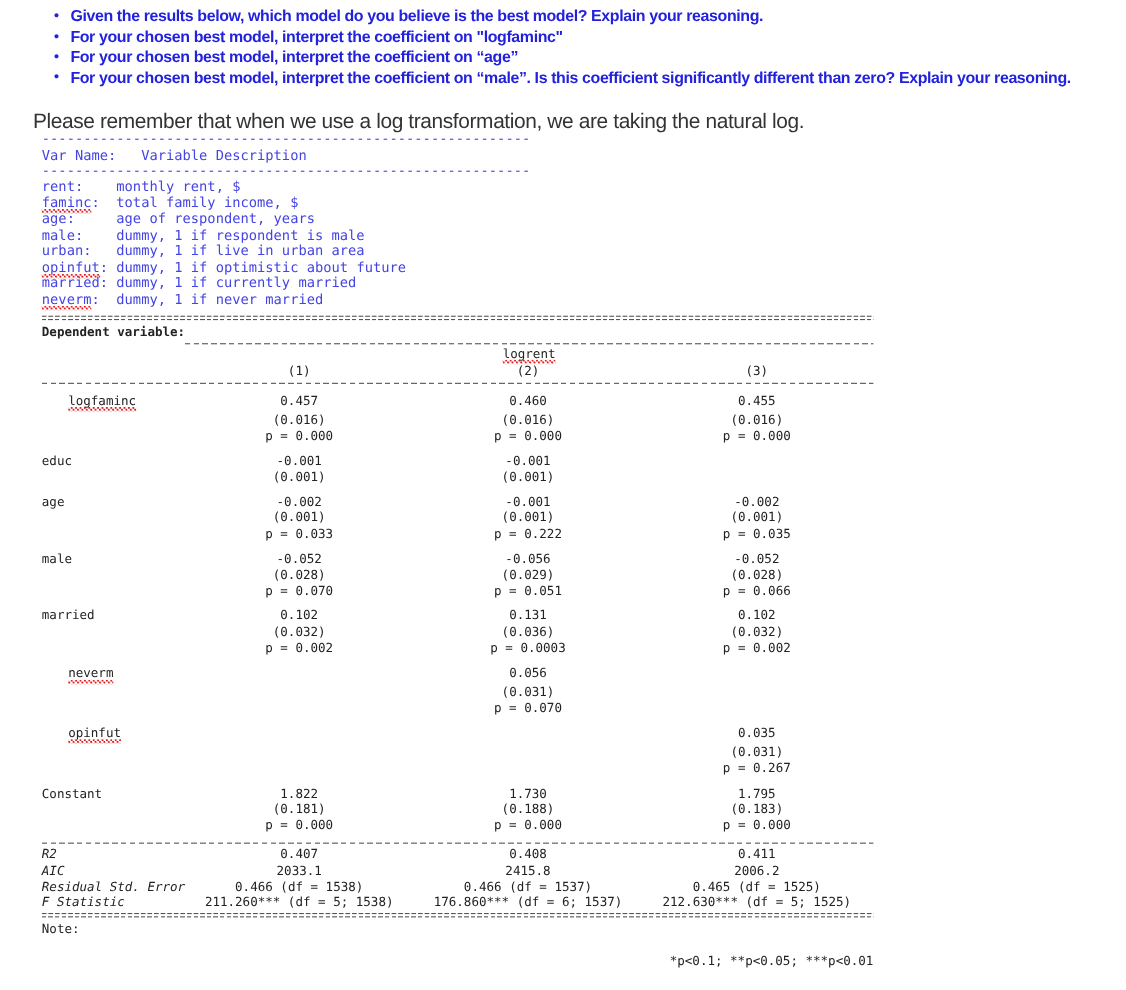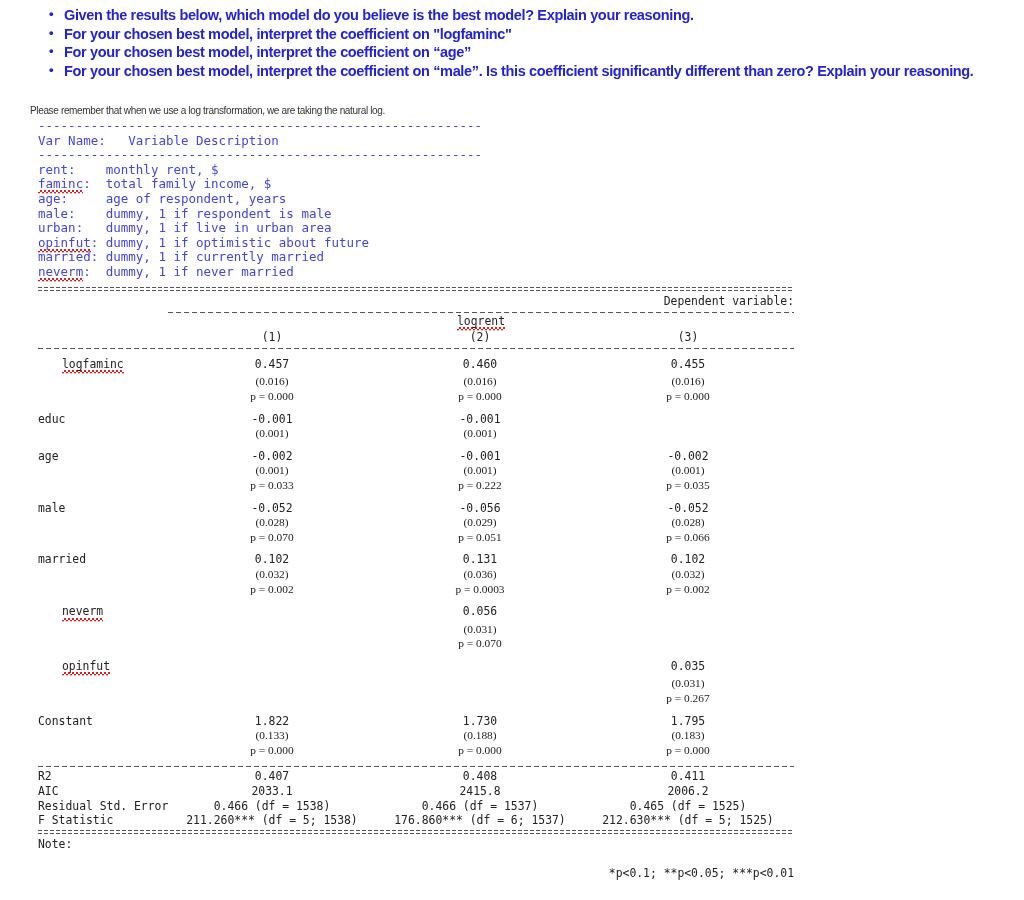--- a/index.html
+++ b/index.html
@@ -45,21 +45,21 @@
     color: #2222dd;
   }
 
   
   .remember {
     position: absolute;
     left: 30px;
     top: 103px;
     color: #333333;
     font-family: "Liberation Sans", sans-serif;
-    font-size: 10px;
+    font-size: 19px;
     line-height: 16px;
     letter-spacing: -0.35px;
     white-space: nowrap;
   }
 
   
   .vardict {
     position: absolute;
     left: 38px;
     top: 119px;
@@ -108,22 +108,23 @@
     left: 0; right: 0; top: 3px;
     height: 1px;
     background-image: repeating-linear-gradient(to right, #555 0 4px, #ffffff 4px 6px);
   }
   .dashrule {
     height: 1px;
     background-image: repeating-linear-gradient(to right, #555 0 5px, #ffffff 5px 8px);
   }
 
   .hdr-dep {
-    text-align: right;
+    text-align: left;
     margin-top: 3px;
+    font-weight: bold;
   }
   .subrule-wrap {
     padding-left: 130px;
     margin-top: 3px;
   }
   .hdr-dv {
     text-align: center;
     padding-left: 130px;
     margin-top: 1px;
     position: relative;
@@ -149,21 +150,21 @@
   }
   .cell-num {
     width: 208px;
     flex: 0 0 208px;
     text-align: center;
     white-space: pre;
   }
   .coefblock {
     margin-top: 8px;
   }
-  .coefblock .row + .row { margin-top: 0; font-family: Liberation Serif, serif; }
+  .coefblock .row + .row { margin-top: 0; }
 
   .label-sq {
     display: inline-block;
     background-image:
       radial-gradient(circle at 1px 2.6px, #e02020 0.9px, rgba(0,0,0,0) 1.1px),
       radial-gradient(circle at 3px 0.8px, #e02020 0.9px, rgba(0,0,0,0) 1.1px);
     background-size: 4px 4px;
     background-repeat: repeat-x;
     background-position: 0 bottom;
     padding-bottom: 3px;
@@ -174,20 +175,21 @@
   .stats {
     margin-top: 2px;
   }
   .statrow {
     display: flex;
     white-space: pre;
   }
   .statrow .sl {
     width: 130px;
     flex: 0 0 130px;
+    font-style: italic;
   }
   .statrow .sv {
     width: 208px;
     flex: 0 0 208px;
     text-align: center;
   }
 
   .noteblock {
     margin-top: 3px;
     display: flex;
@@ -383,21 +385,21 @@
       </div>
       <div class="coefblock">
         <div class="row">
           <div class="cell-label">Constant</div>
           <div class="cell-num">1.822</div>
           <div class="cell-num">1.730</div>
           <div class="cell-num">1.795</div>
         </div>
         <div class="row">
           <div class="cell-label"></div>
-          <div class="cell-num">(0.133)</div>
+          <div class="cell-num">(0.181)</div>
           <div class="cell-num">(0.188)</div>
           <div class="cell-num">(0.183)</div>
         </div>
         <div class="row">
           <div class="cell-label"></div>
           <div class="cell-num">p = 0.000</div>
           <div class="cell-num">p = 0.000</div>
           <div class="cell-num">p = 0.000</div>
         </div>
       </div>

